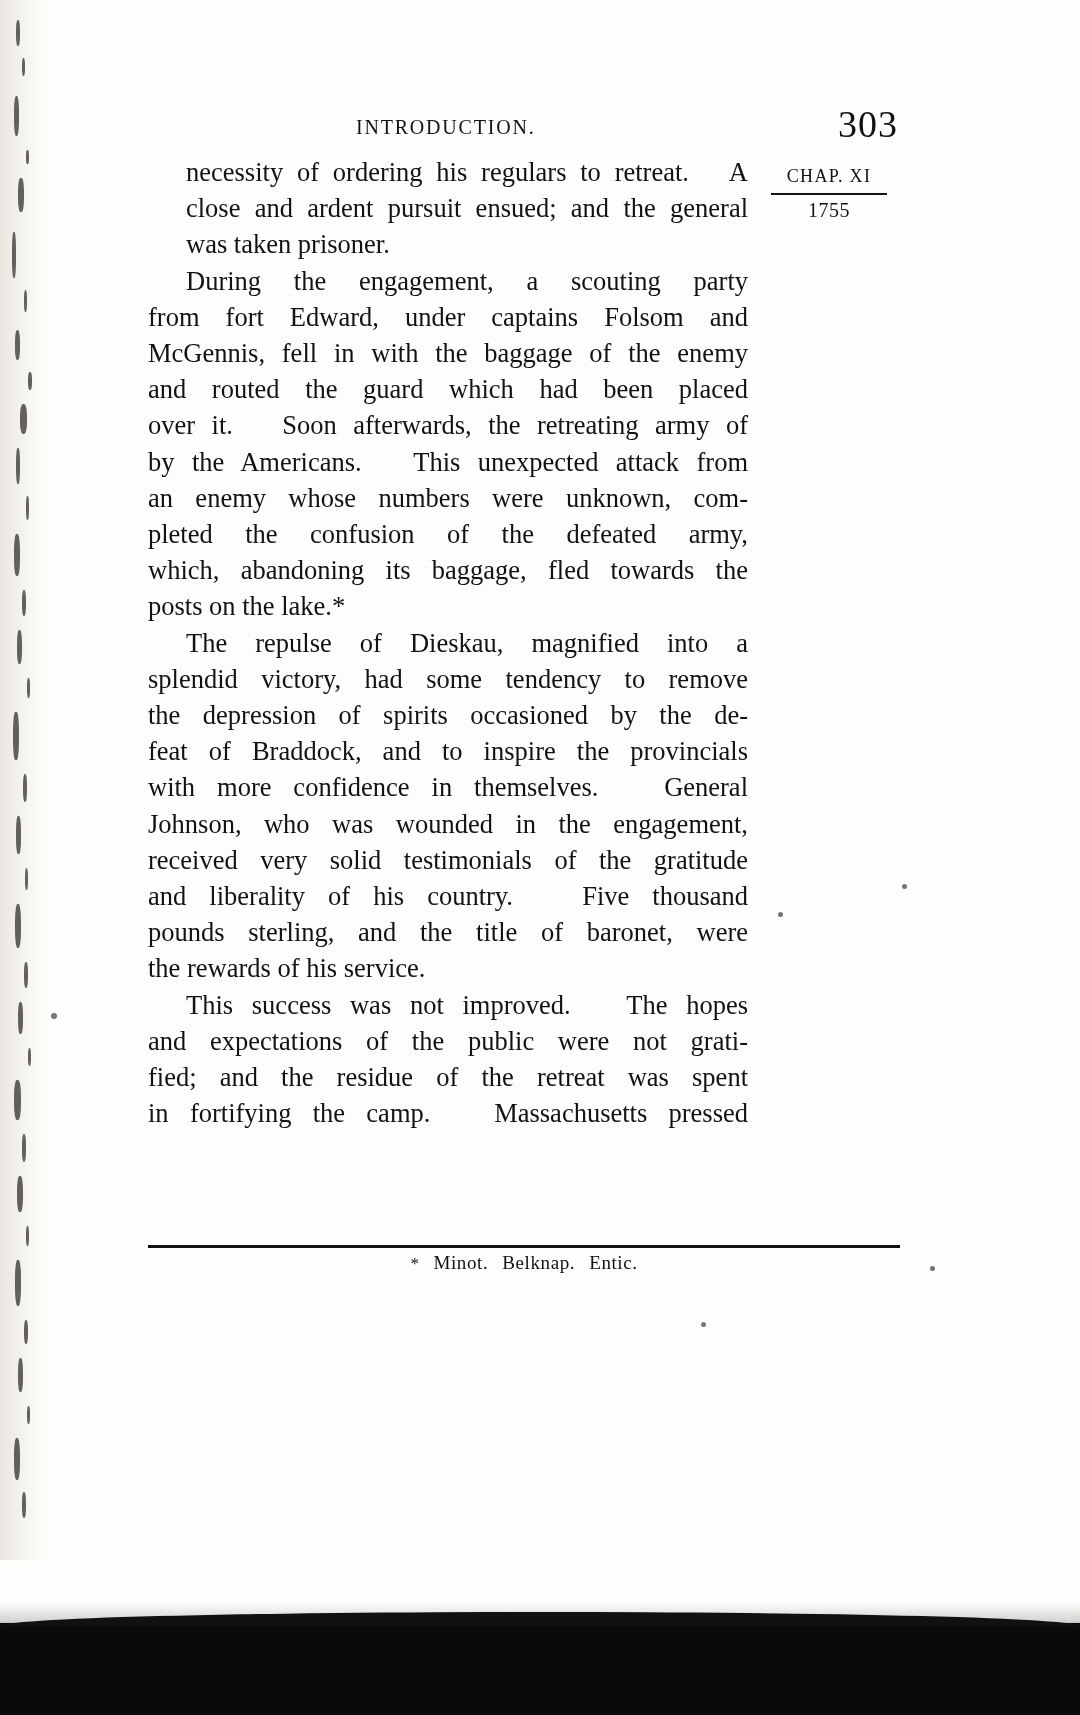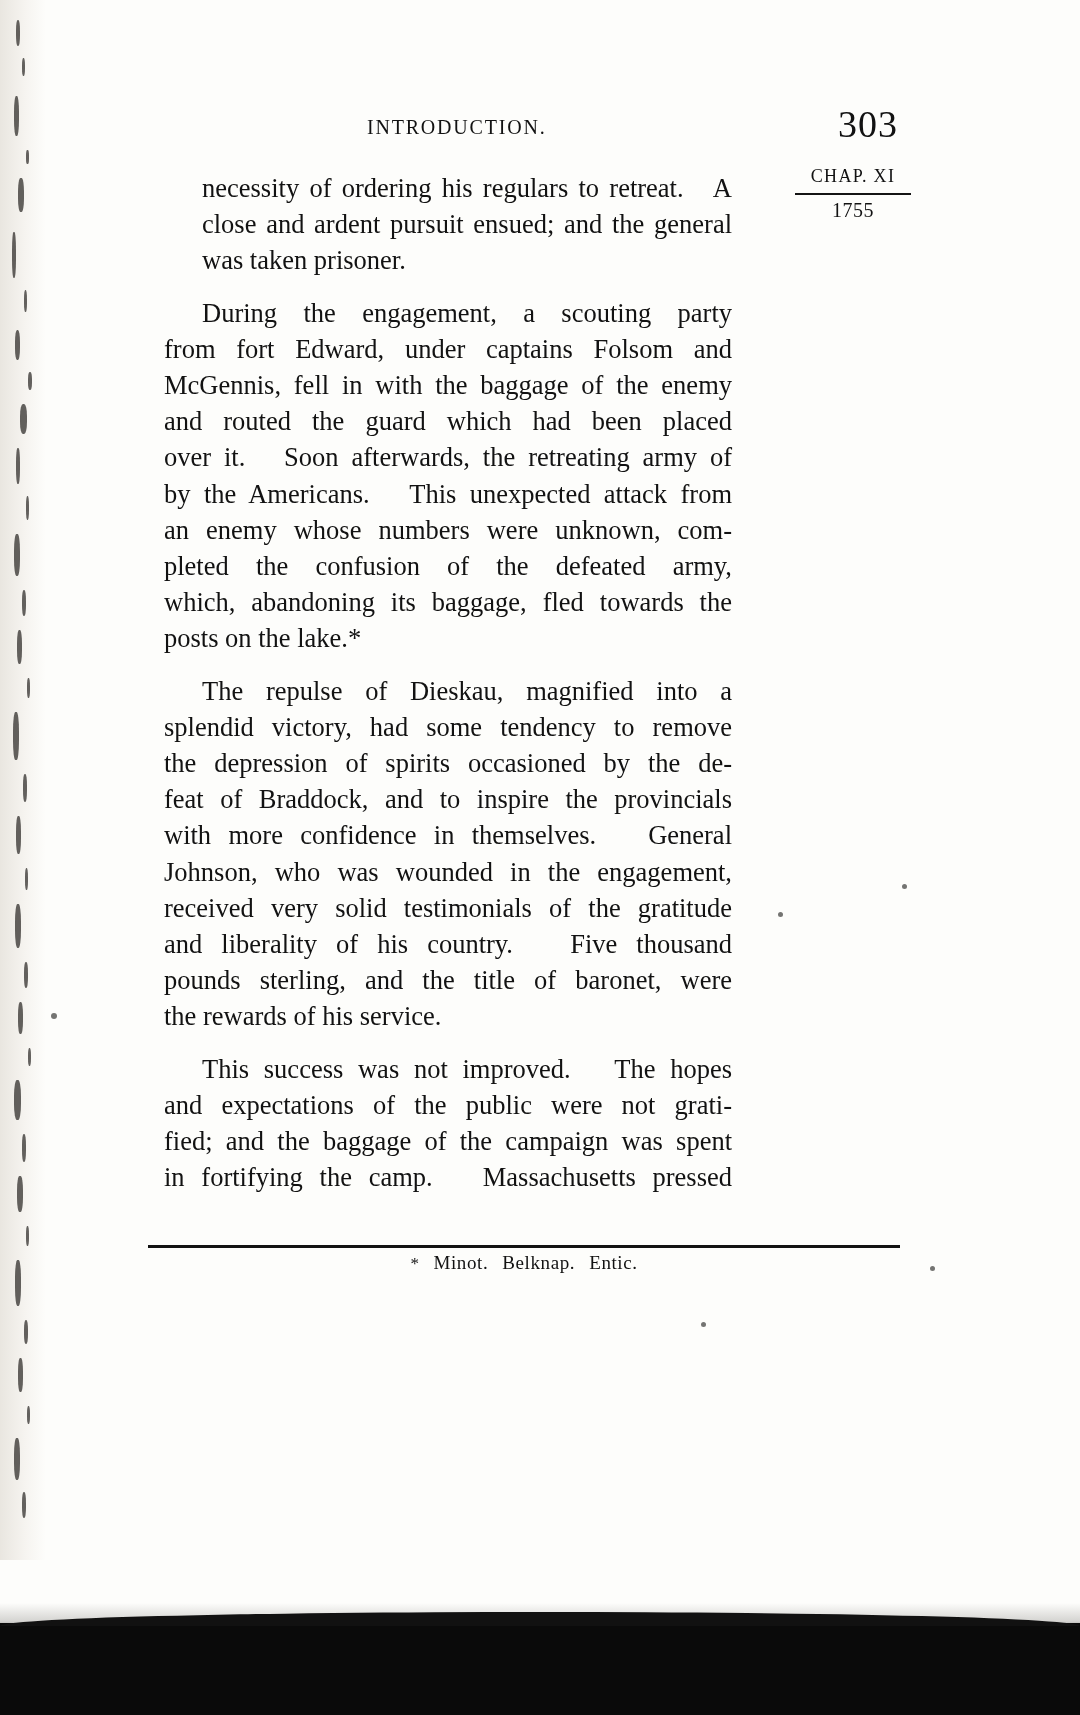--- a/index.html
+++ b/index.html
@@ -85,21 +85,21 @@
     top: 108px;
     width: 750px;
   }
 
   .header-row {
     position: relative;
     height: 46px;
   }
   .running-head {
     position: absolute;
-    left: 219px;
+    left: 208px;
     top: 8px;
     font-size: 20px;
     letter-spacing: 1.8px;
     font-variant: small-caps;
     text-transform: uppercase;
   }
   .folio {
     position: absolute;
     right: 0;
     top: -6px;
@@ -108,38 +108,38 @@
   }
 
   .body-col {
     width: 600px;
     font-size: 26.5px;
     line-height: 36.2px;
     text-align: justify;
     text-justify: inter-word;
   }
   .body-col p {
-    margin: 16px;
+    margin: 0;
   }
   .body-col p.indent {
     text-indent: 38px;
   }
   .line {
     display: block;
     white-space: pre;
   }
   .line.just {
     text-align: justify;
     text-align-last: justify;
   }
 
   
   .sidenote {
     position: absolute;
-    left: 640px;
+    left: 616px;
     top: 58px;
     width: 130px;
     text-align: center;
   }
   .sidenote .chap {
     font-size: 18px;
     letter-spacing: 1.3px;
     font-variant: small-caps;
     text-transform: uppercase;
     white-space: nowrap;
@@ -262,21 +262,21 @@
         <span class="line just">Johnson, who was wounded in the engagement,</span>
         <span class="line just">received very solid testimonials of the gratitude</span>
         <span class="line just">and liberality of his country.   Five thousand</span>
         <span class="line just">pounds sterling, and the title of baronet, were</span>
         <span class="line">the rewards of his service.</span>
       </p>
 
       <p>
         <span class="line just" style="padding-left:38px">This success was not improved.   The hopes</span>
         <span class="line just">and expectations of the public were not grati-</span>
-        <span class="line just">fied; and the baggage of the campaign was spent</span>
+        <span class="line just">fied; and the residue of the retreat was spent</span>
         <span class="line just">in fortifying the camp.   Massachusetts pressed</span>
       </p>
 
     </div>
 
     <div class="sidenote">
       <div class="chap">CHAP. XI</div>
       <div class="rule"></div>
       <div class="year">1755</div>
     </div>

